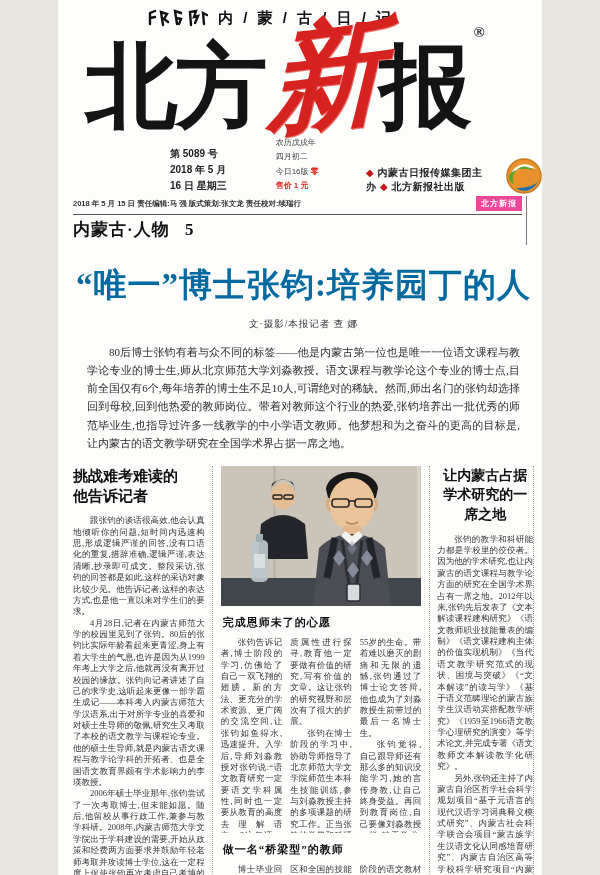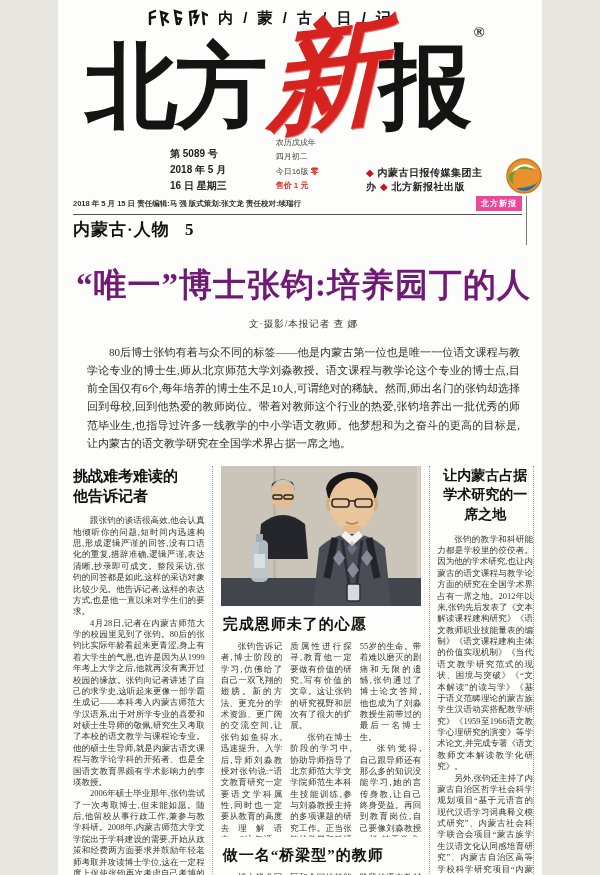--- a/index.html
+++ b/index.html
@@ -26,33 +26,33 @@
   
   .page-bar { position:relative; margin:10px 15px 0 15px; border-right:1px solid #777; padding-right:4px; }
   .info-line { display:flex; justify-content:space-between; align-items:center; gap:8px; font-family:"Liberation Sans","DejaVu Sans",sans-serif; font-size:7.5px; color:#333; font-weight:bold; padding-bottom:3px; }
   .mini-logo { background:#ec4899; color:#fff; font-size:8px; font-weight:bold; padding:2px 5px; letter-spacing:1px; }
   .bar-rule { border:none; border-top:1.5px solid #555; }
   .section-label { text-align:left; font-weight:bold; font-size:17px; color:#111; padding:3px 2px 4px 0; letter-spacing:1px; }
   .section-label .pageno { margin-left:10px; }
 
   
   .article { padding:8px 8px 0 15px; }
-  .headline { text-align:center; font-size:33px; font-weight:bold; color:#701a75; letter-spacing:1px; margin-top:10px; }
+  .headline { text-align:center; font-size:33px; font-weight:bold; color:#0369a1; letter-spacing:1px; margin-top:10px; }
   .byline { text-align:center; font-size:9.5px; color:#333; margin-top:10px; letter-spacing:1px; }
   .lead { font-size:11px; line-height:1.65; color:#2b2b2b; text-align:justify; text-indent:2em; margin:12px 14px 0 14px; }
 
   .columns { display:flex; margin-top:14px; align-items:stretch; height:470px; }
   .col-left { width:180px; padding-right:7px; border-right:1px dotted #999; overflow:hidden; }
   .col-mid { width:278px; padding:0 8px; overflow:hidden; }
   .col-right { width:134px; padding-left:7px; border-left:1px dotted #999; border-right:1px dotted #999; overflow:hidden; }
 
   .col-h { font-weight:bold; color:#111; }
   .left-h { font-size:15px; line-height:1.35; margin-bottom:9px; }
   .right-h { font-size:14px; line-height:1.4; text-align:center; margin-bottom:9px; }
-  .mid-h { font-size:15px; margin:9px 0 7px 2px; letter-spacing:1px; }
+  .mid-h { font-size:11px; margin:9px 0 7px 2px; letter-spacing:1px; }
 
   .body-txt p { font-size:8.5px; line-height:1.34; text-align:justify; text-indent:2em; color:#333; }
   .body-txt p.cont { text-indent:0; }
   .subcols { display:flex; gap:8px; }
   .subcol { flex:1; overflow:hidden; }
   .subcols.s1 { height:196px; }
   .subcols.s2 { height:74px; }
 
   .photo-wrap { width:100%; height:140px; overflow:hidden; background:#c9c2b6; }
 </style>

